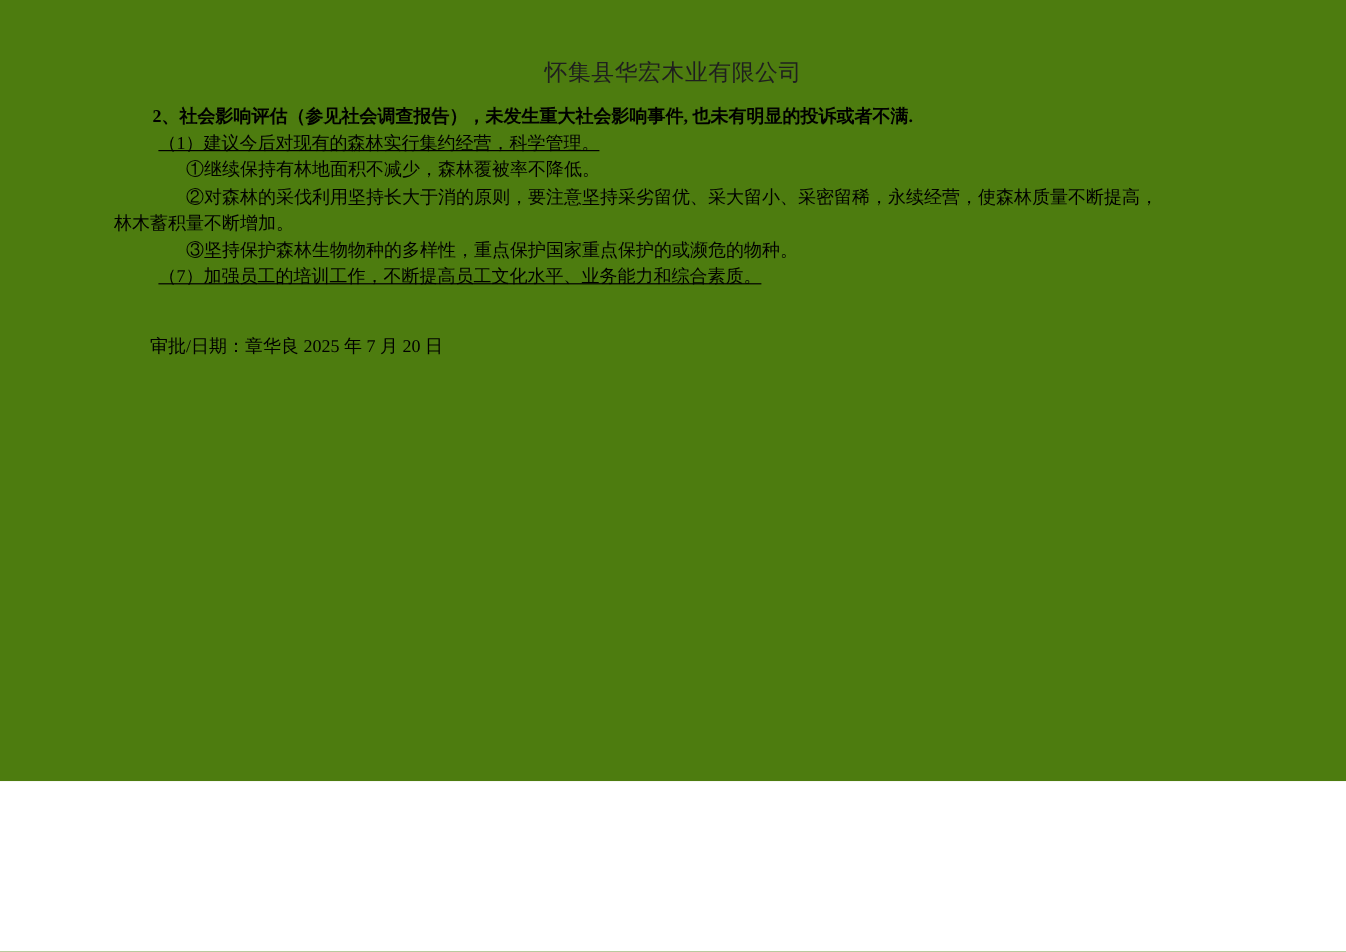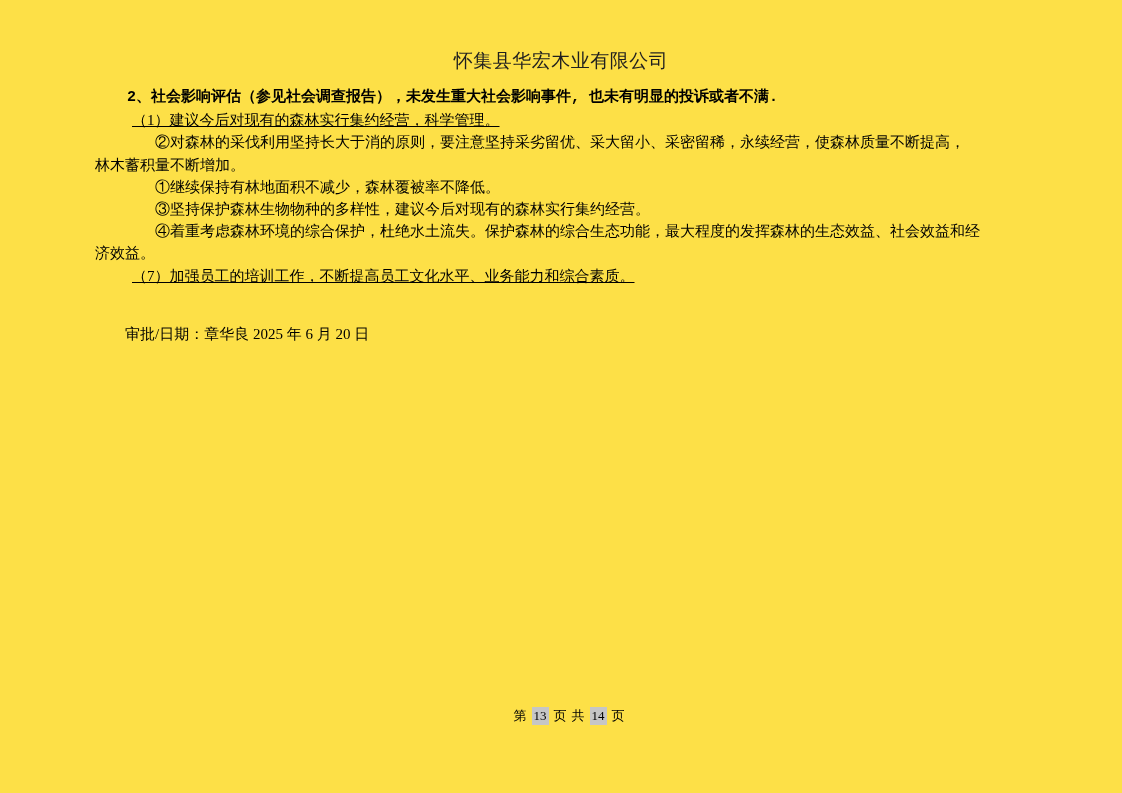--- a/index.html
+++ b/index.html
@@ -3,22 +3,22 @@
 <meta charset="utf-8">
 <style>
   html, body {
     margin: 0;
     padding: 0;
     background: #ffffff;
   }
   .page {
     position: relative;
     width: 1122px;
-    height: 793px;
-    background: #fde047;
+    height: 651px;
+    background: #4d7c0f;
     overflow: hidden;
     font-family: "Liberation Serif", "DejaVu Serif", serif;
     color: #000000;
   }
   .doc-title {
     margin: 0;
     padding-top: 48px;
     text-align: center;
     font-size: 19px;
     font-weight: 400;
@@ -29,21 +29,21 @@
     margin: 13px 92px 0 95px;
     font-size: 15px;
     line-height: 22.2px;
   }
   .content p.para {
     margin: 0;
     white-space: pre-line;
     text-align: justify;
   }
   .para.bold { font-weight: 700; }
-  .indent-1 { text-indent: 32px; font-family: Liberation Mono, monospace; }
+  .indent-1 { text-indent: 32px; }
   .indent-2 { text-indent: 37px; text-decoration: underline; }
   .indent-3 { text-indent: 60px; }
   .indent-4 { text-indent: 66px; }
   .approval {
     margin: 36px 92px 0 95px;
     font-size: 15px;
     line-height: 22.2px;
     text-indent: 30px;
   }
   .footer {
@@ -64,28 +64,26 @@
 </head>
 <body>
 
 <div class="page">
 
   <h1 class="doc-title">怀集县华宏木业有限公司</h1>
 
   <div class="content" id="paragraphs">
       <p class="para indent-1 bold">2、社会影响评估（参见社会调查报告），未发生重大社会影响事件, 也未有明显的投诉或者不满.</p>
       <p class="para indent-2">（1）建议今后对现有的森林实行集约经营，科学管理。</p>
+      <p class="para indent-3">①继续保持有林地面积不减少，森林覆被率不降低。</p>
       <p class="para indent-3">②对森林的采伐利用坚持长大于消的原则，要注意坚持采劣留优、采大留小、采密留稀，永续经营，使森林质量不断提高，
 林木蓄积量不断增加。</p>
-      <p class="para indent-3">①继续保持有林地面积不减少，森林覆被率不降低。</p>
-      <p class="para indent-3">③坚持保护森林生物物种的多样性，建议今后对现有的森林实行集约经营。</p>
-      <p class="para indent-3">④着重考虑森林环境的综合保护，杜绝水土流失。保护森林的综合生态功能，最大程度的发挥森林的生态效益、社会效益和经
-济效益。</p>
+      <p class="para indent-3">③坚持保护森林生物物种的多样性，重点保护国家重点保护的或濒危的物种。</p>
       <p class="para indent-2">（7）加强员工的培训工作，不断提高员工文化水平、业务能力和综合素质。</p>
     </div>
 
-  <p class="approval">审批/日期：章华良 2025 年 6 月 20 日</p>
+  <p class="approval">审批/日期：章华良 2025 年 7 月 20 日</p>
 
   <div class="footer">
     <span>第</span><span class="field" style="background: rgb(198, 198, 198);">13</span><span>页</span><span>共</span><span class="field" style="background: rgb(198, 198, 198);">14</span><span>页</span>
   </div>
 
 </div>
 
 </body></html>

